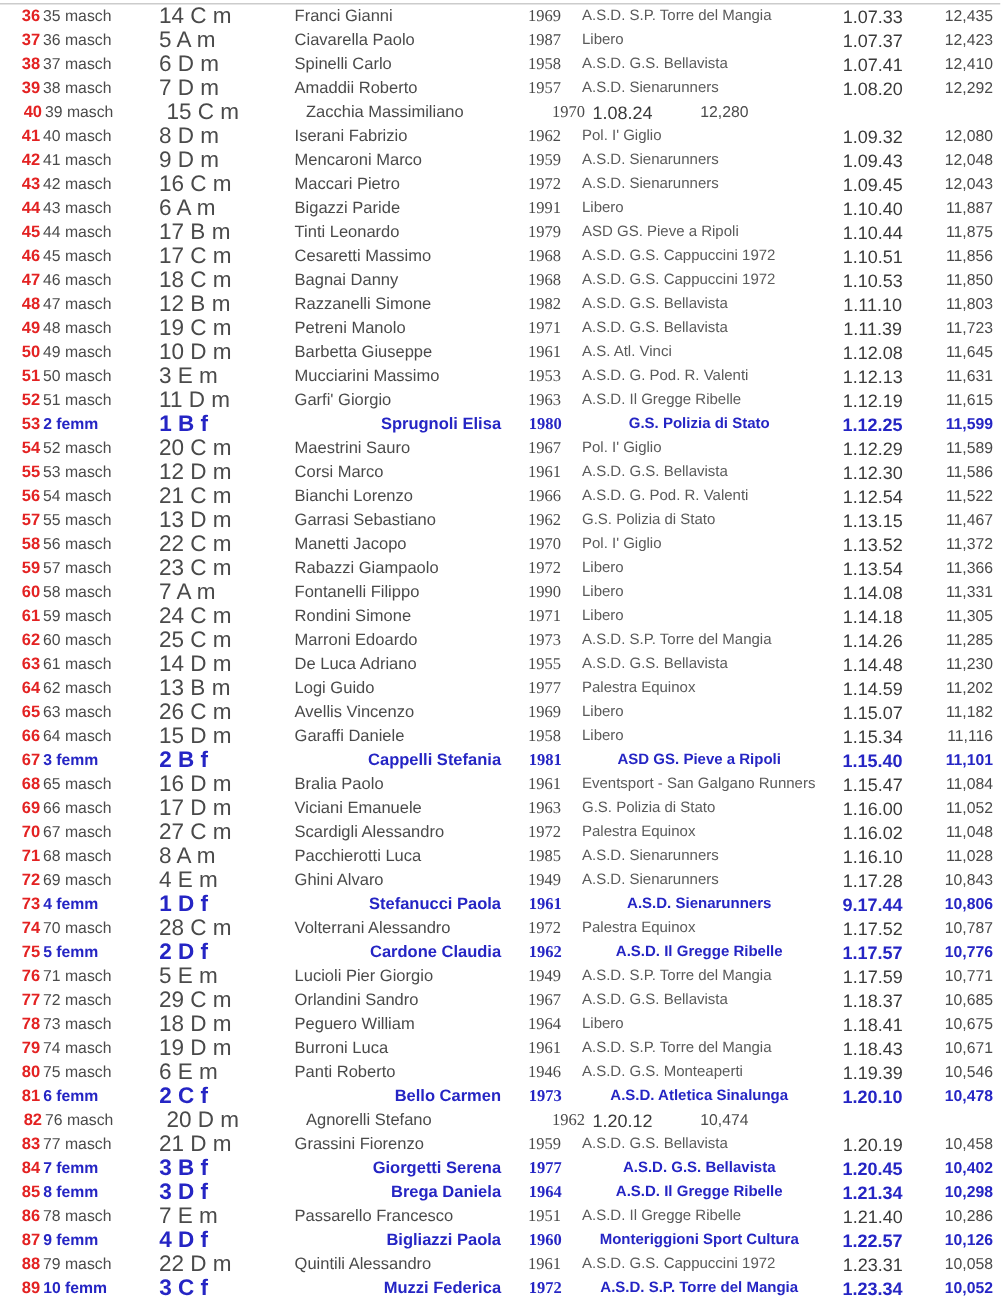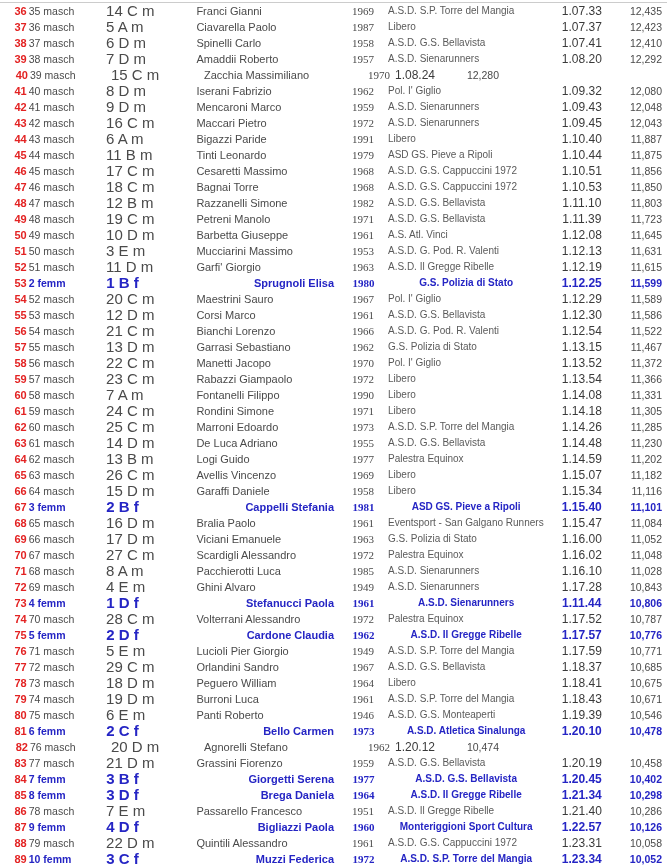--- a/index.html
+++ b/index.html
@@ -125,42 +125,42 @@
         <div class="c-cat">6 A m</div>
         <div class="c-name">Bigazzi Paride</div>
         <div class="c-year">1991</div>
         <div class="c-team">Libero</div>
         <div class="c-time">1.10.40</div>
         <div class="c-points">11,887</div>
       </div>
       <div class="row">
         <div class="c-pos">45</div>
         <div class="c-catpos">44 masch</div>
-        <div class="c-cat">11 B m</div>
+        <div class="c-cat">17 B m</div>
         <div class="c-name">Tinti Leonardo</div>
         <div class="c-year">1979</div>
         <div class="c-team">ASD GS. Pieve a Ripoli</div>
         <div class="c-time">1.10.44</div>
         <div class="c-points">11,875</div>
       </div>
       <div class="row">
         <div class="c-pos">46</div>
         <div class="c-catpos">45 masch</div>
         <div class="c-cat">17 C m</div>
         <div class="c-name">Cesaretti Massimo</div>
         <div class="c-year">1968</div>
         <div class="c-team">A.S.D. G.S. Cappuccini 1972</div>
         <div class="c-time">1.10.51</div>
         <div class="c-points">11,856</div>
       </div>
       <div class="row">
         <div class="c-pos">47</div>
         <div class="c-catpos">46 masch</div>
         <div class="c-cat">18 C m</div>
-        <div class="c-name">Bagnai Torre</div>
+        <div class="c-name">Bagnai Danny</div>
         <div class="c-year">1968</div>
         <div class="c-team">A.S.D. G.S. Cappuccini 1972</div>
         <div class="c-time">1.10.53</div>
         <div class="c-points">11,850</div>
       </div>
       <div class="row">
         <div class="c-pos">48</div>
         <div class="c-catpos">47 masch</div>
         <div class="c-cat">12 B m</div>
         <div class="c-name">Razzanelli Simone</div>
@@ -409,21 +409,21 @@
         <div class="c-time">1.17.28</div>
         <div class="c-points">10,843</div>
       </div>
       <div class="row femm">
         <div class="c-pos">73</div>
         <div class="c-catpos">4 femm</div>
         <div class="c-cat">1 D f</div>
         <div class="c-name">Stefanucci Paola</div>
         <div class="c-year">1961</div>
         <div class="c-team">A.S.D. Sienarunners</div>
-        <div class="c-time">1.11.44</div>
+        <div class="c-time">9.17.44</div>
         <div class="c-points">10,806</div>
       </div>
       <div class="row">
         <div class="c-pos">74</div>
         <div class="c-catpos">70 masch</div>
         <div class="c-cat">28 C m</div>
         <div class="c-name">Volterrani Alessandro</div>
         <div class="c-year">1972</div>
         <div class="c-team">Palestra Equinox</div>
         <div class="c-time">1.17.52</div>

